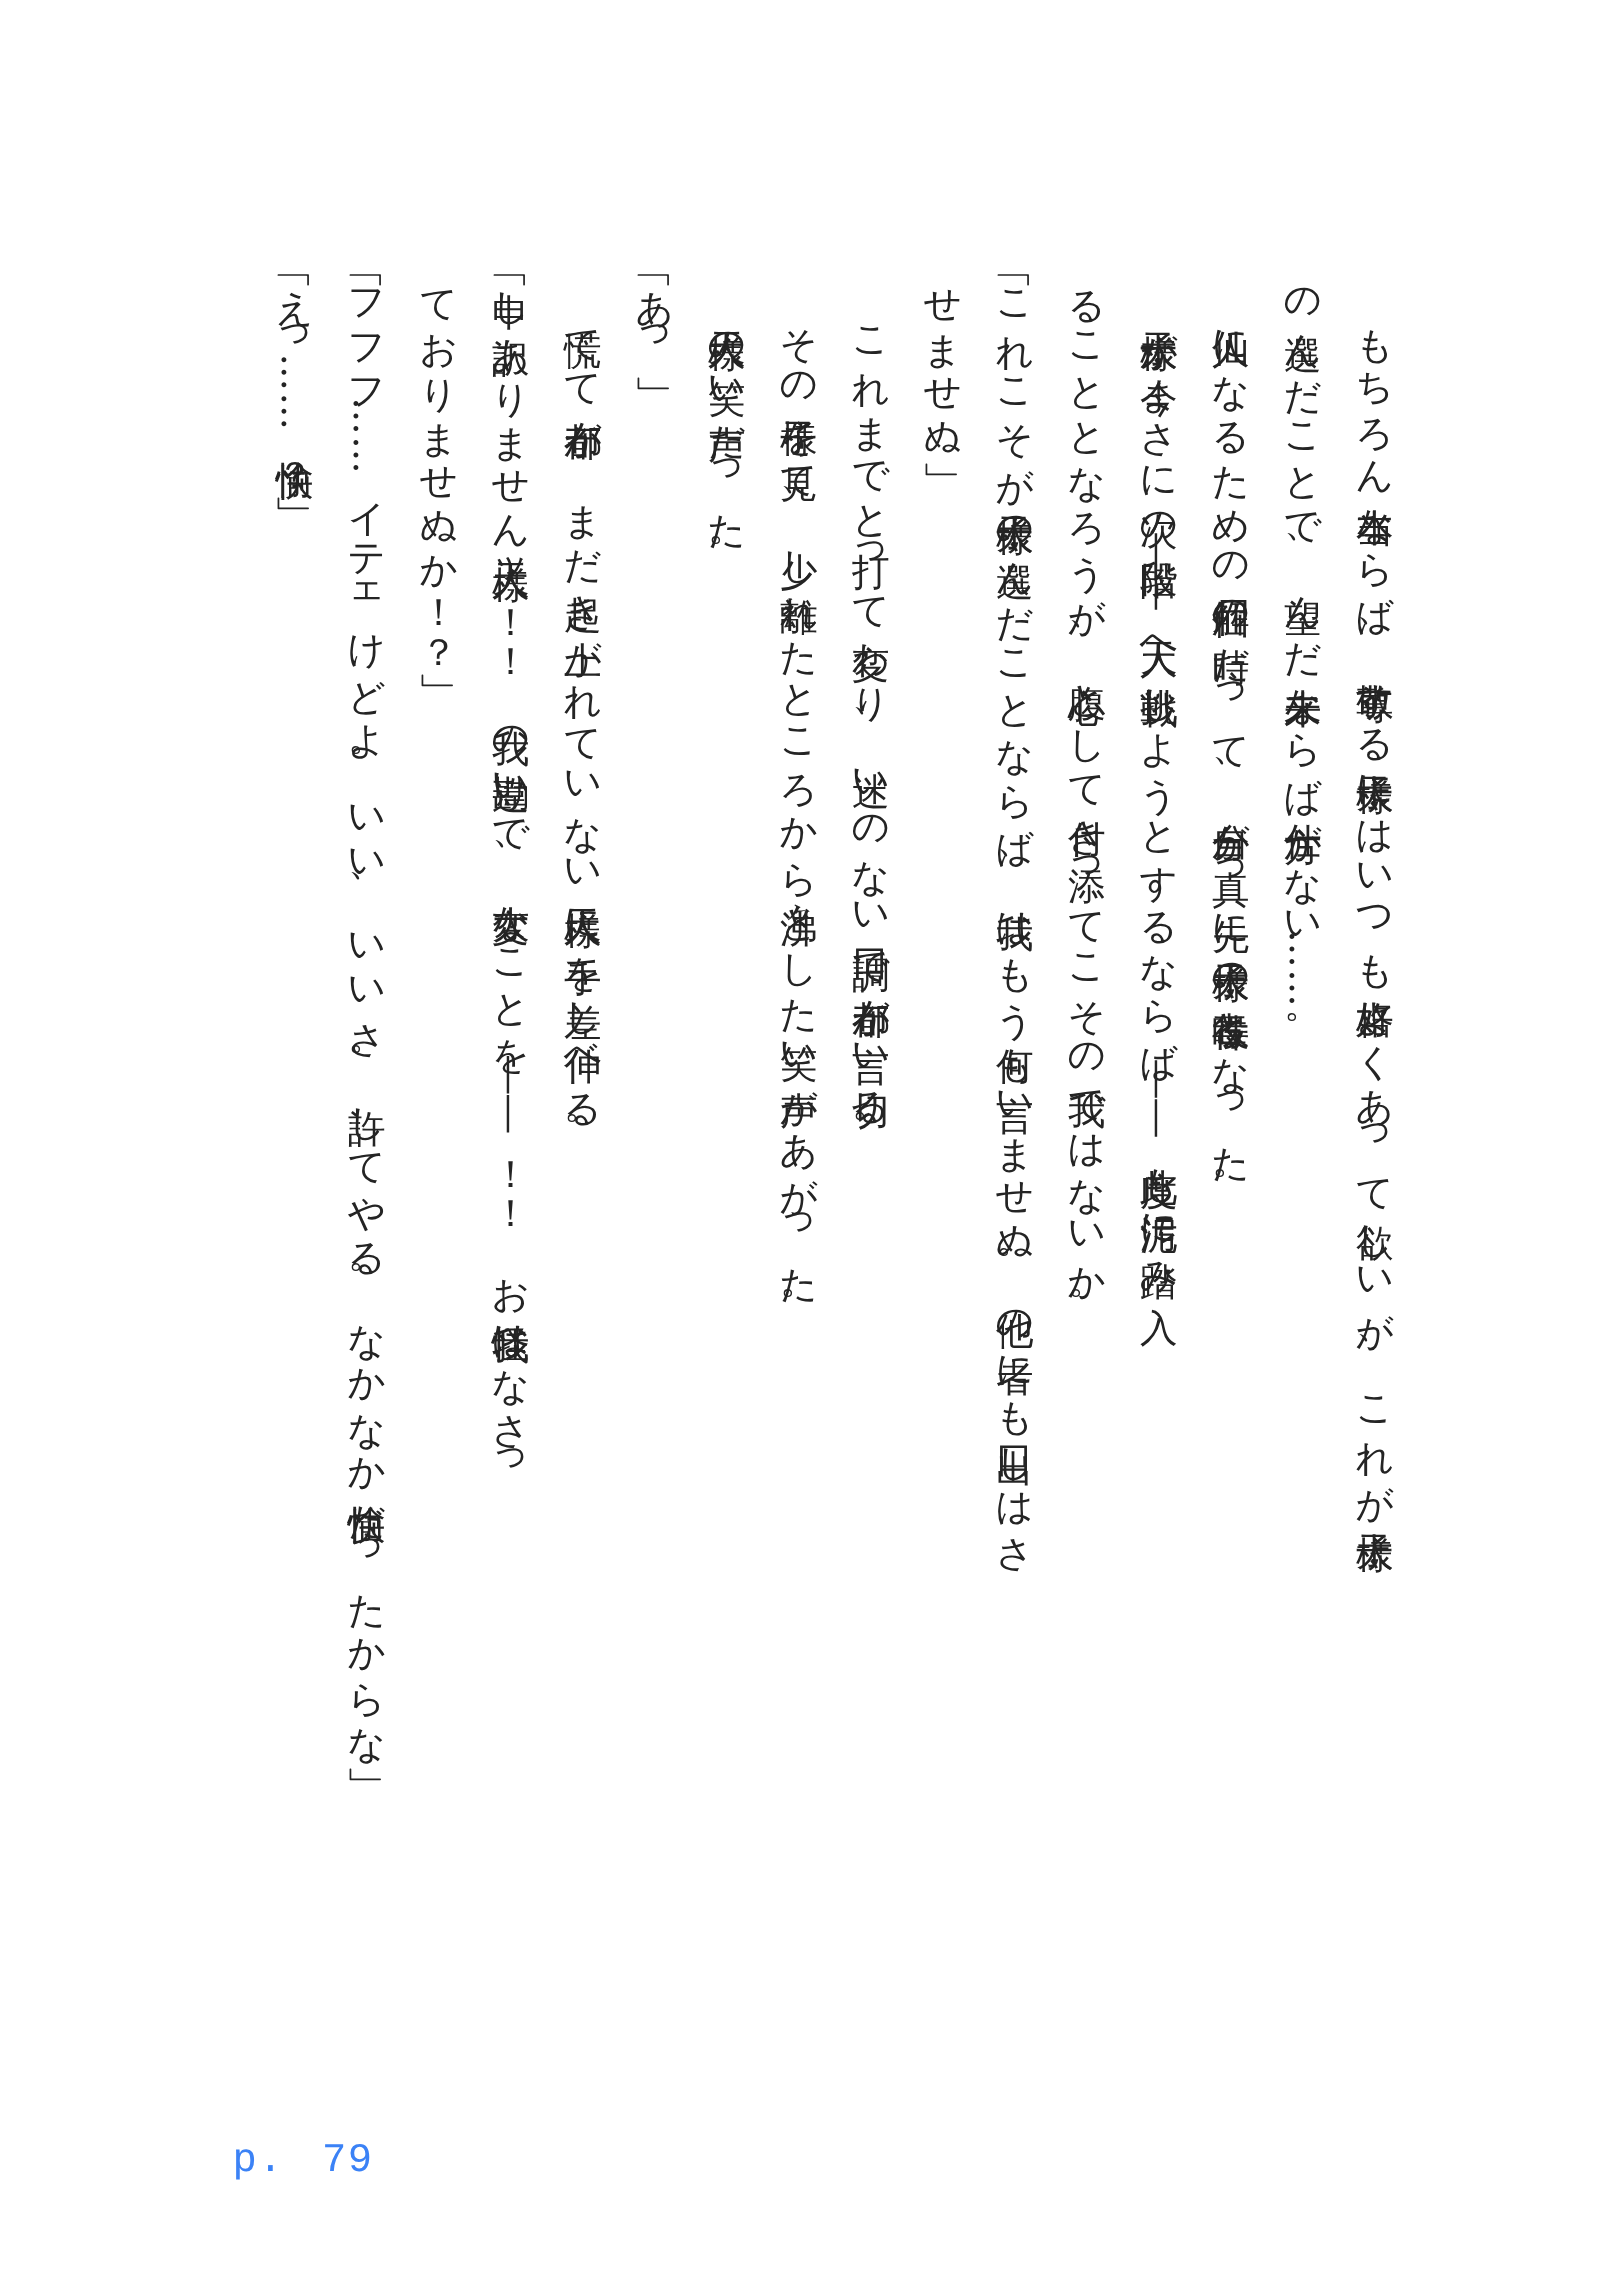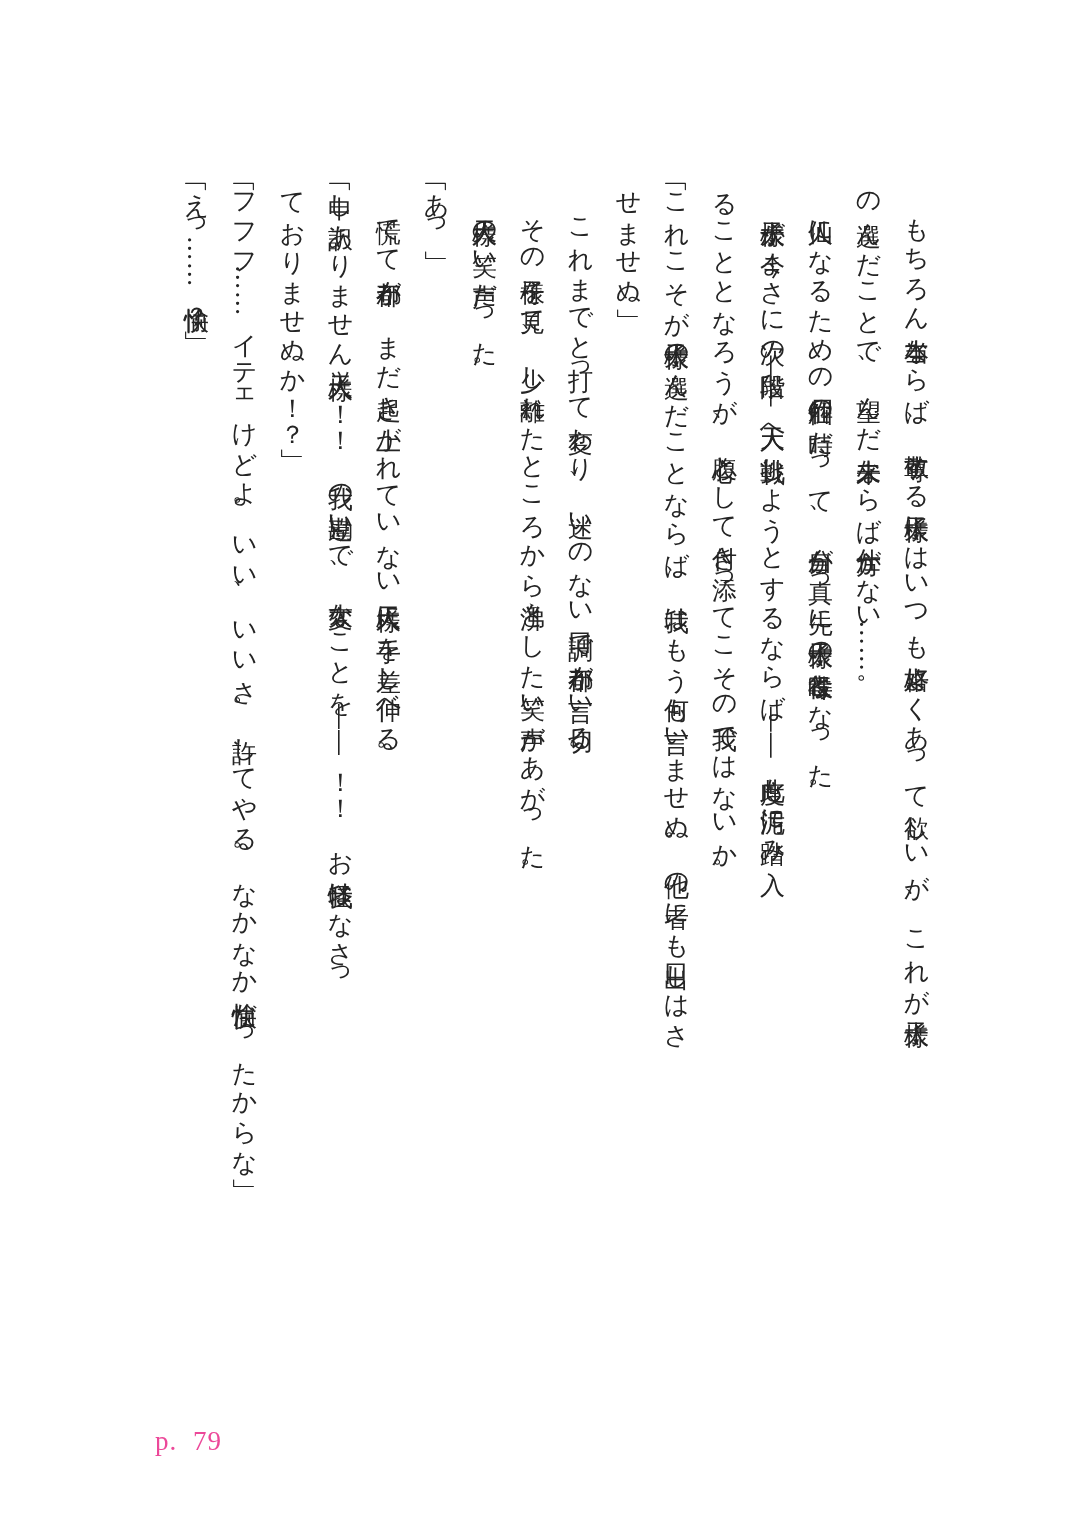--- a/index.html
+++ b/index.html
@@ -36,25 +36,25 @@
   .vcol {
     white-space: nowrap;
   }
   .vcol.indent {
     text-indent: 26px;
   }
   .page-number {
     position: absolute;
     left: 155px;
     top: 1426px;
-    font-family: Liberation Serif, serif;
+    font-family: Liberation Mono, monospace;
     font-size: 27px;
     letter-spacing: 1px;
     word-spacing: 8px;
-    color: #ec4899;
+    color: #3b82f6;
   }
 </style>
 </head>
 <body>
 
 <div class="page">
 
   <div class="text-block">
     <div class="vcol indent">もちろん本当ならば、尊敬する太子様にはいつも格好よくあって欲しいが、これが太子様</div>
     <div class="vcol">の選んだことで、望んだ未来ならば仕方がない……。</div>

